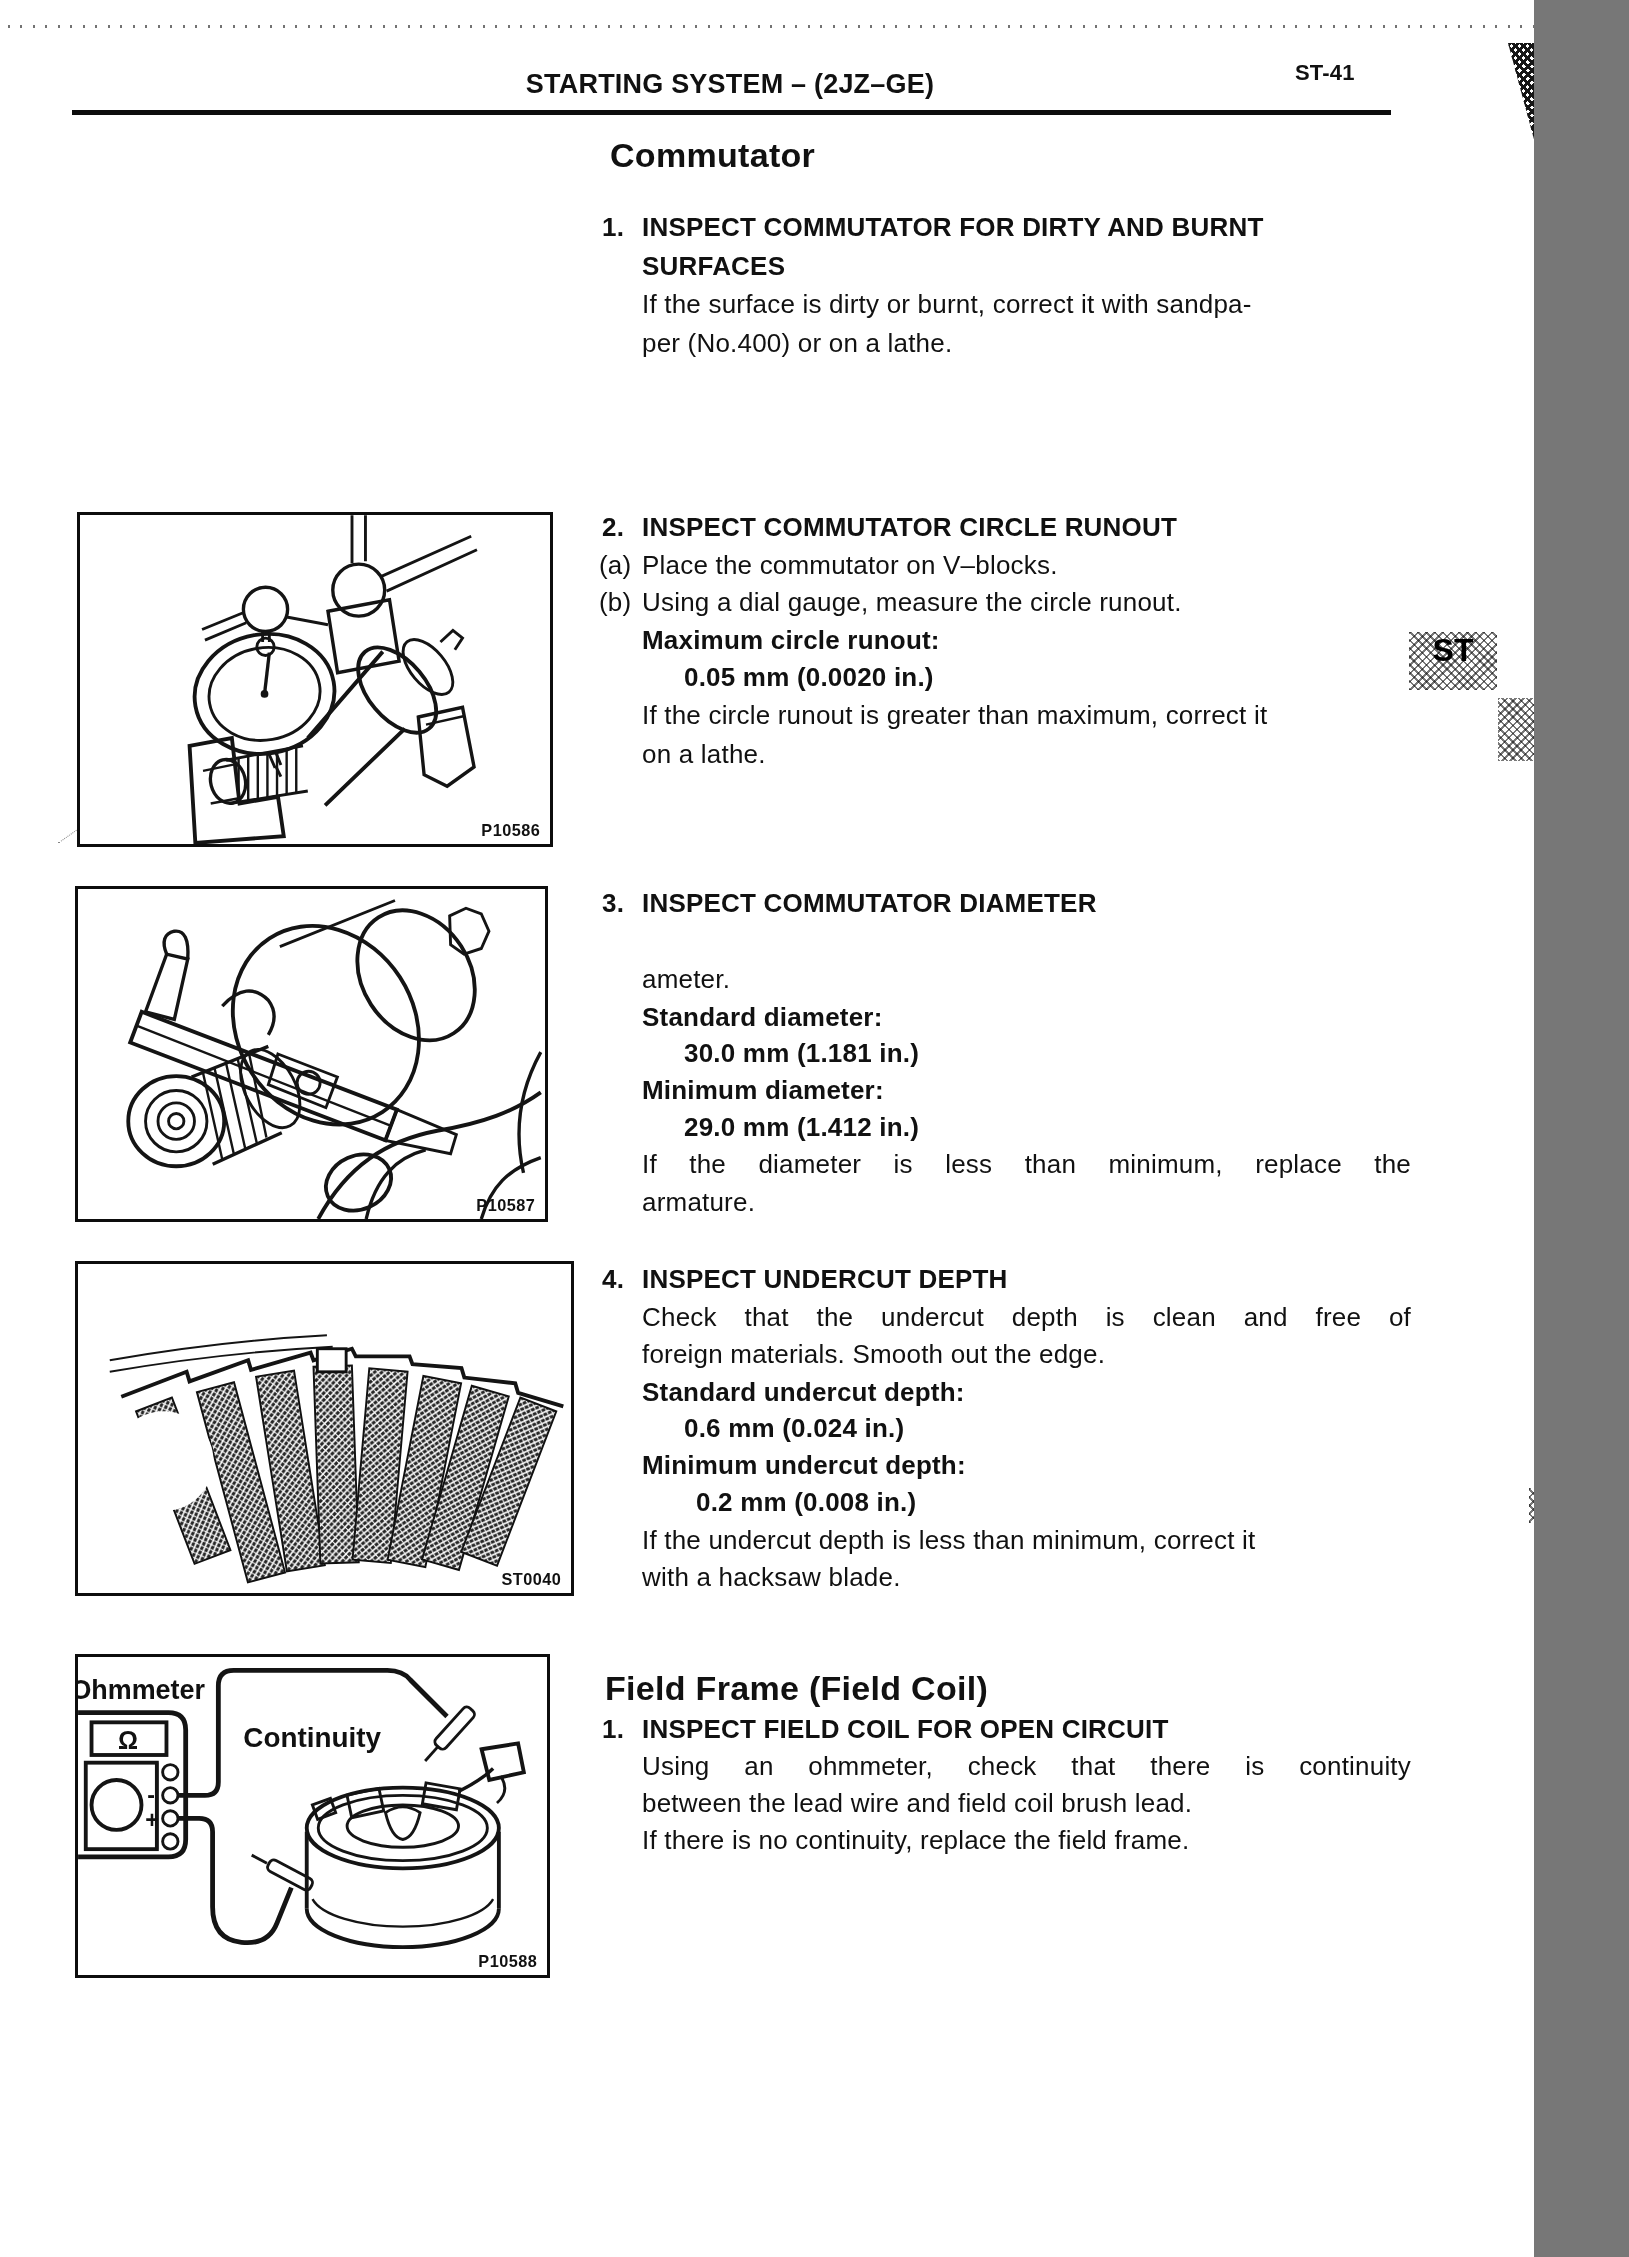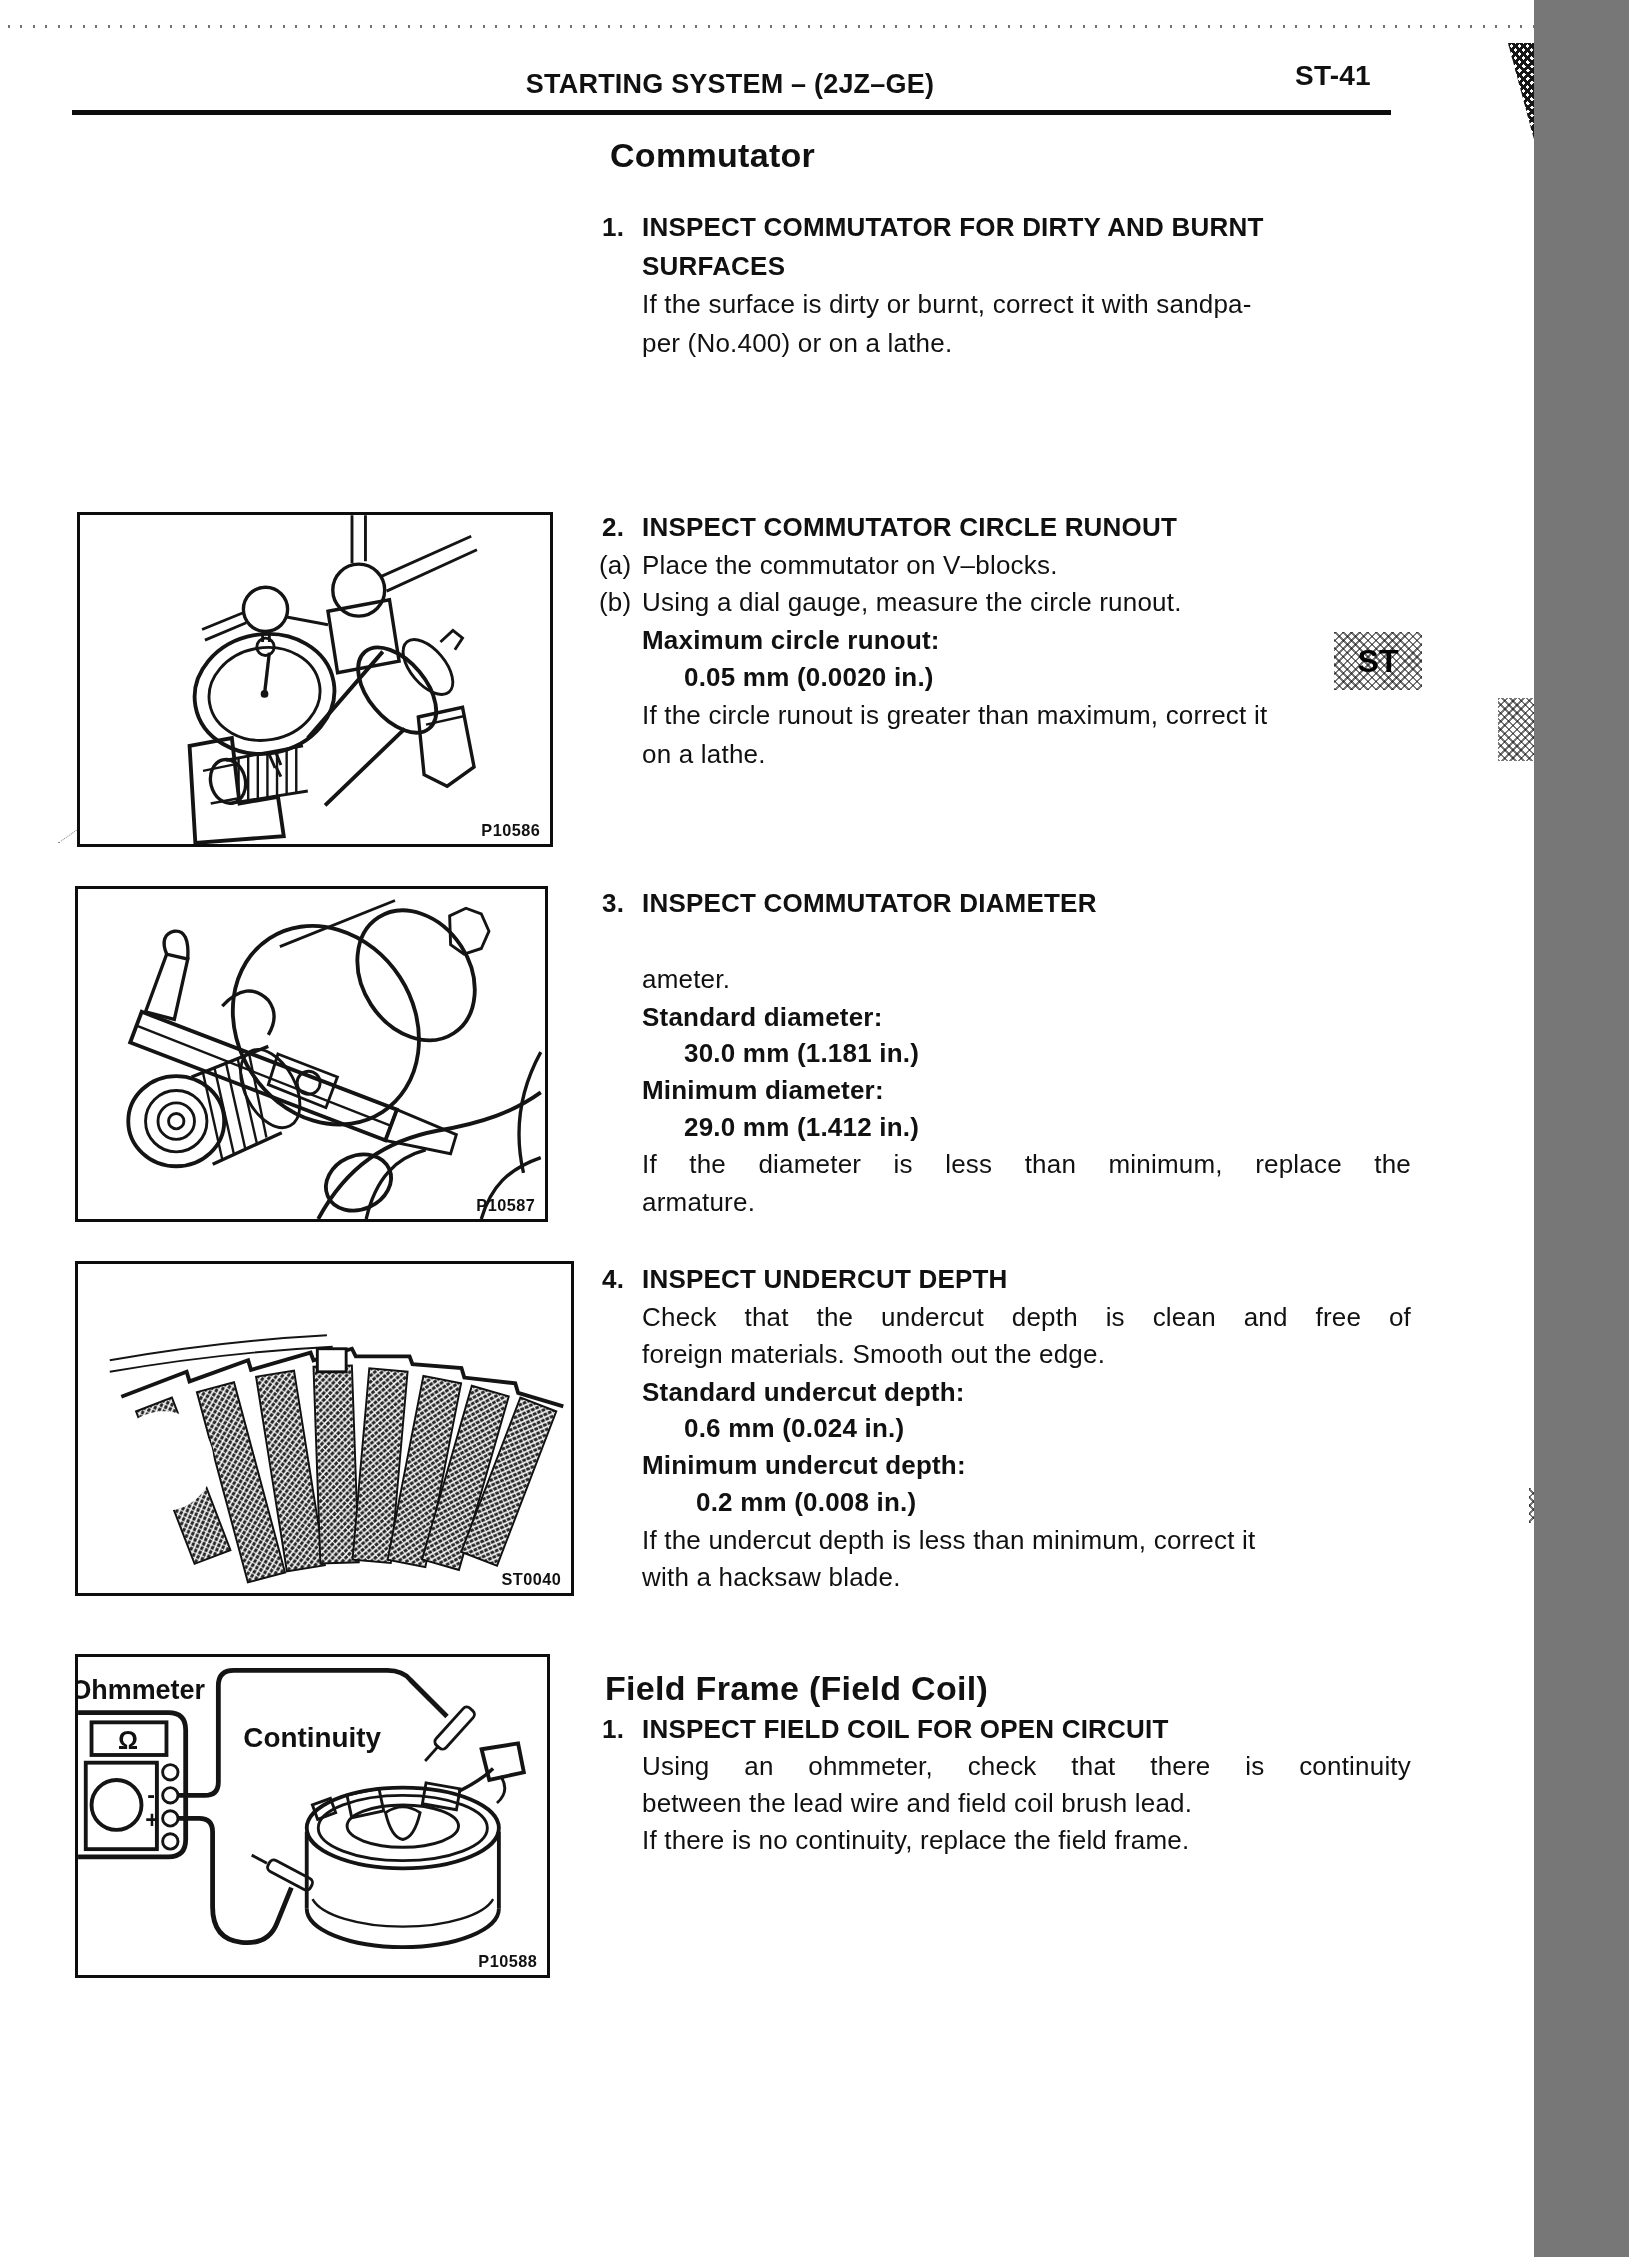--- a/index.html
+++ b/index.html
@@ -10,22 +10,22 @@
   .b{font-weight:bold;}
   .h1{font-size:34px;font-weight:bold;letter-spacing:0.3px;}
   .just{white-space:normal;width:769px;text-align:justify;text-align-last:justify;}
   .rule{position:absolute;left:72px;top:110px;width:1319px;height:4.8px;background:#0d0d0d;}
   .figbox{position:absolute;border:3.8px solid #0d0d0d;background:#fff;}
   .figlabel{position:absolute;right:9.6px;bottom:3.8px;font-size:16.3px;font-weight:bold;
             letter-spacing:0.5px;}
   .hatch{background-image:
      repeating-linear-gradient(45deg,rgba(10,10,10,.55) 0 1.9px,transparent 1.9px 5.8px),
      repeating-linear-gradient(135deg,rgba(10,10,10,.55) 0 1.9px,transparent 1.9px 5.8px);}
-  .tab-st{position:absolute;left:1334px;top:632px;width:88px;height:58px;
-          display:flex;align-items:center;justify-content:center;
+  .tab-st{position:absolute;left:1409px;top:632px;width:88px;height:58px;
+          display:flex;align-items:flex-start;justify-content:center;
           font-size:32px;font-weight:bold;color:#000;}
   .tab-small{position:absolute;left:1498px;top:698px;width:42px;height:63px;}
   .tab-mark{position:absolute;left:1529px;top:1488px;width:15.4px;height:35px;}
   .top-dots{position:absolute;left:7.7px;top:25px;width:1601px;height:2.9px;opacity:.75;
      background:repeating-linear-gradient(90deg,#444 0 1.9px,transparent 1.9px 12.5px);}
   .edge-dots{position:absolute;left:1590px;top:711px;width:2.9px;height:1537px;opacity:.85;
      background:repeating-linear-gradient(180deg,#333 0 4.8px,transparent 4.8px 12.5px);}
   .edge-dots2{position:absolute;left:1538px;top:1720px;width:1.9px;height:91px;opacity:.5;
      background:repeating-linear-gradient(180deg,#333 0 2.9px,transparent 2.9px 9.6px);}
   .corner-wedge{position:absolute;left:1508px;top:43px;width:54px;height:96px;
@@ -51,21 +51,21 @@
 
   <div class="top-dots"></div>
   <div class="corner-wedge"></div>
   <div class="corner-line"></div>
   <div class="corner-line2"></div>
   <div class="edge-dots"></div>
   <div class="edge-dots2"></div>
   <div class="noise-arc"></div>
 
   <div class="tl b" style="left:485px;top:69px;width:490px;text-align:center;font-size:27px;">STARTING SYSTEM – (2JZ–GE)</div>
-  <div class="tl b" style="left:1295px;top:60px;font-size:28px;">ST-41</div>
+  <div class="tl b" style="left:1295px;top:60px;font-size:22px;">ST-41</div>
   <div class="rule"></div>
 
   <div class="tab-st hatch">
     <span>ST</span>
   </div>
   <div class="tab-small hatch"></div>
   <div class="tab-mark hatch"></div>
 
   <div class="tl h1" style="left:610px;top:136px;">Commutator</div>
 

